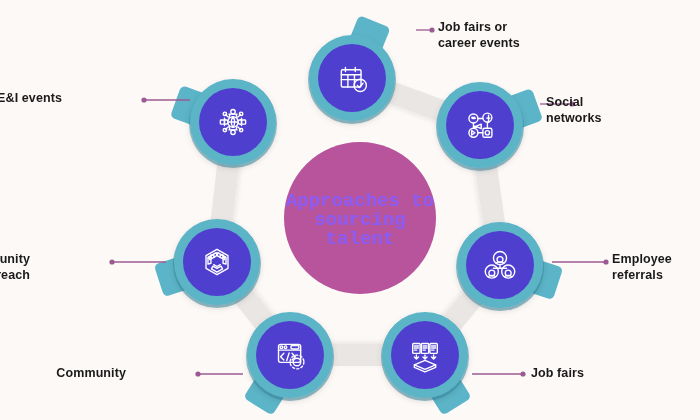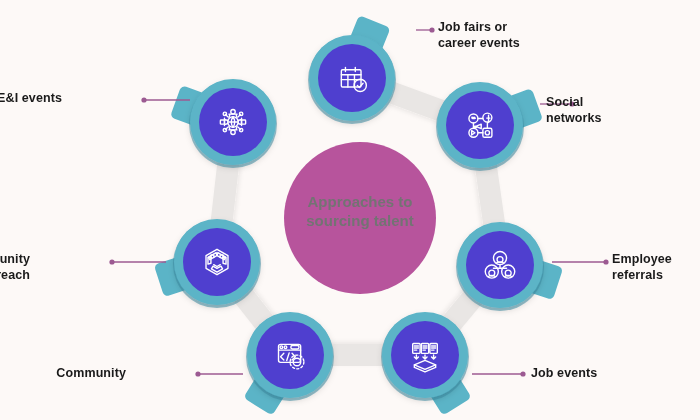--- a/index.html
+++ b/index.html
@@ -20,25 +20,26 @@
     line-height:15.5px;
     letter-spacing:.1px;
     white-space:pre-line;
   }
   .lbl.r{text-align:right;}
   .lbl.l{text-align:left;}
   .center-text{
     position:absolute;
     left:282px;top:192px;width:156px;
     text-align:center;
-    color:#737373;
-    font-size:15px;
+    color:#8b5cf6;
+    font-size:19px;
     font-weight:bold;
     line-height:19px;
     white-space:pre-line;
+    font-family:Liberation Mono, monospace;
   }
 </style>
 </head>
 <body style="background: rgb(253, 249, 247);">
 
 <div id="stage">
 
   <svg id="svgroot" width="700" height="420" viewBox="0 0 700 420">
 
     <defs>
@@ -228,19 +229,19 @@
   <div class="center-text">Approaches to
 sourcing talent</div>
 
   <div id="labels">
       <div class="lbl l" style="left: 438px; top: 20px; width: 120px;">Job fairs or
 career events</div>
       <div class="lbl l" style="left: 546px; top: 95px; width: 120px;">Social
 networks</div>
       <div class="lbl l" style="left: 612px; top: 252px; width: 120px;">Employee
 referrals</div>
-      <div class="lbl l" style="left: 531px; top: 366px; width: 120px;">Job events</div>
+      <div class="lbl l" style="left: 531px; top: 366px; width: 120px;">Job fairs</div>
       <div class="lbl r" style="left: 6px; top: 366px; width: 120px;">Community</div>
       <div class="lbl r" style="left: -90px; top: 252px; width: 120px;">Community
 outreach</div>
       <div class="lbl r" style="left: -58px; top: 91px; width: 120px;">DE&amp;I events</div>
     </div>
 </div>
 
 </body></html>

